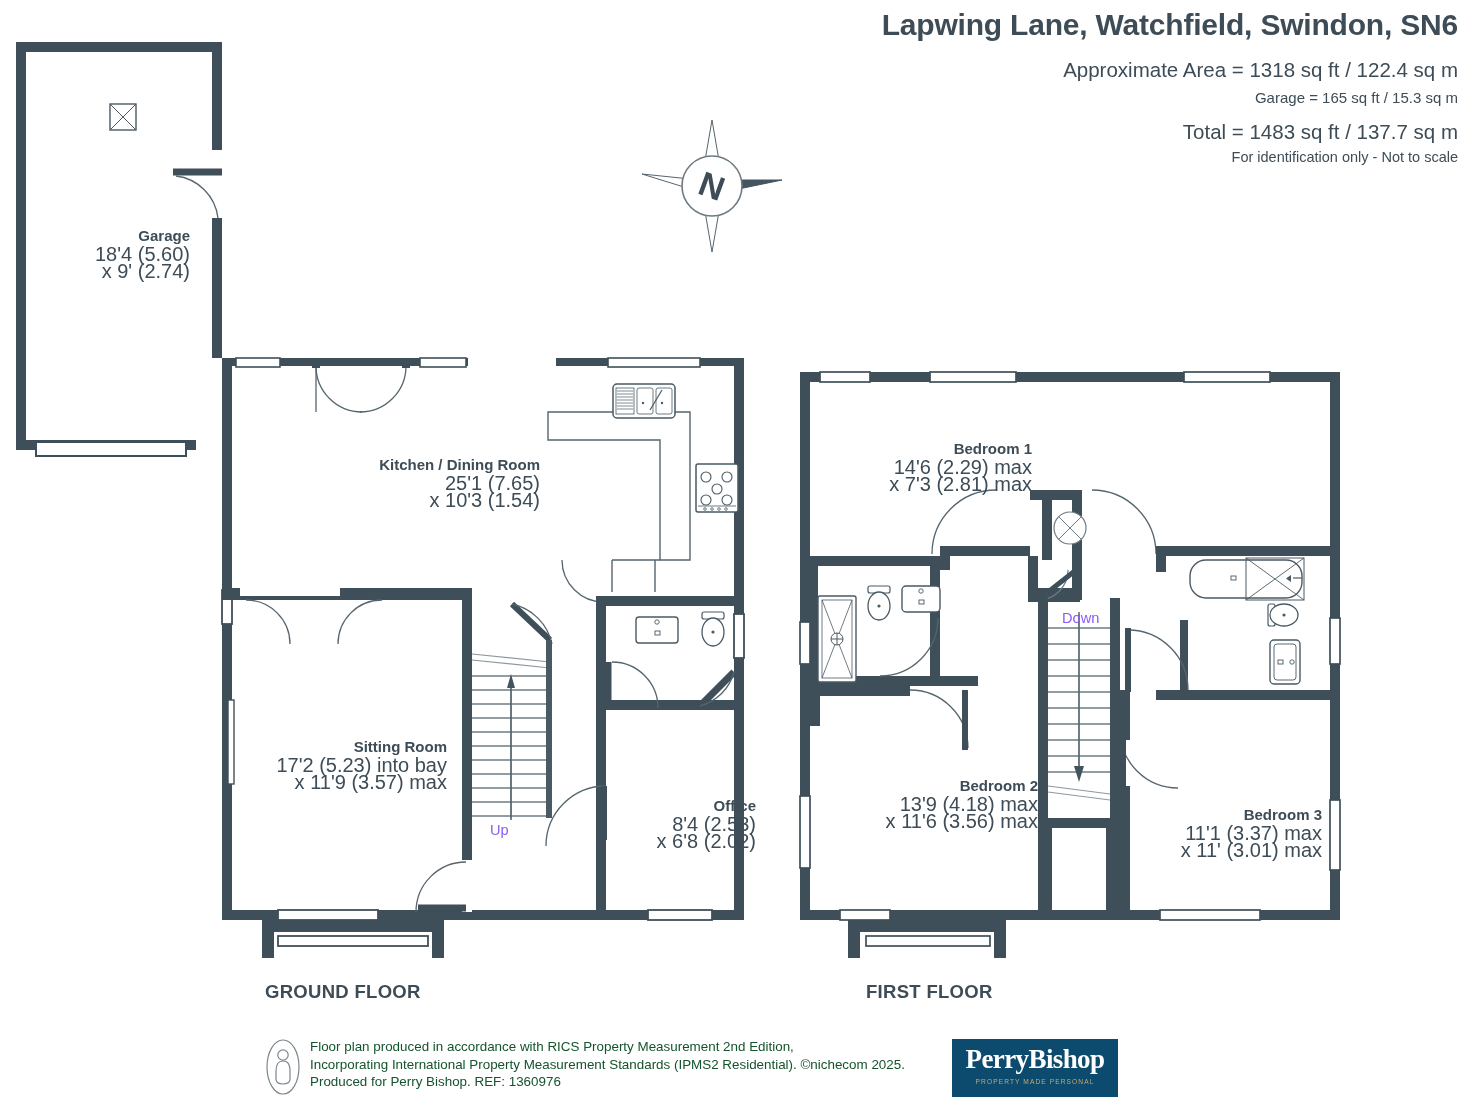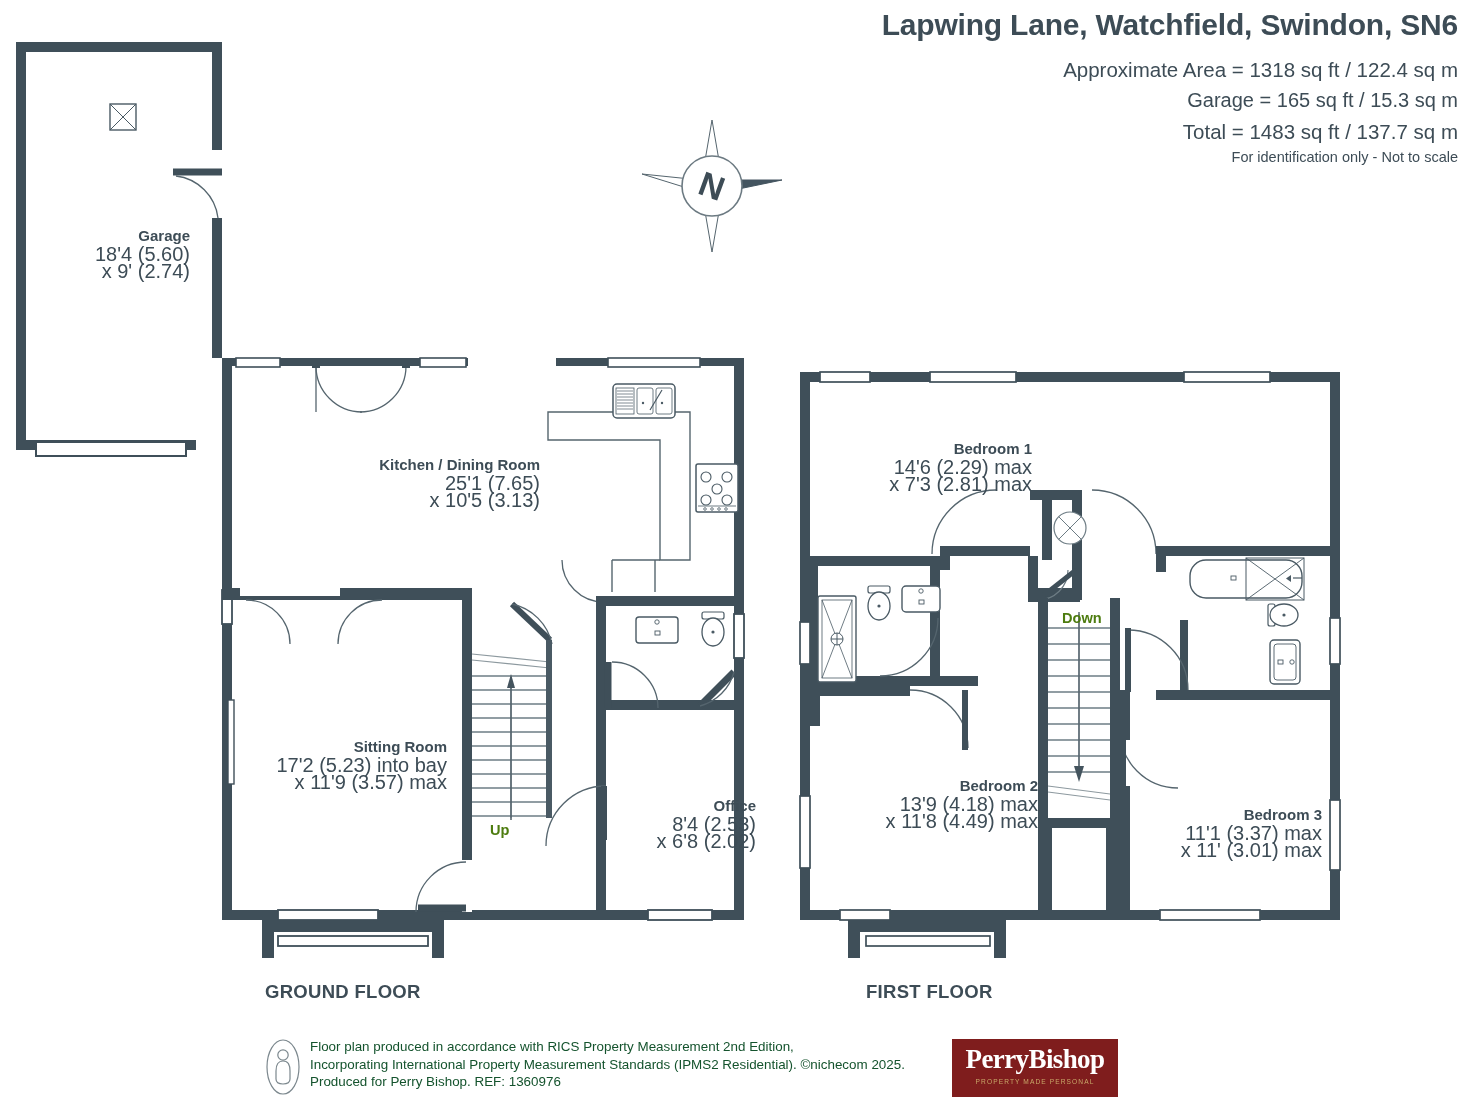--- a/index.html
+++ b/index.html
@@ -37,21 +37,21 @@
   }
   #area-main {
     right: 14px;
     top: 58px;
     font-size: 20.5px;
     white-space: nowrap;
   }
   #area-garage {
     right: 14px;
     top: 89px;
-    font-size: 20px;
+    font-size: 15px;
     white-space: nowrap;
   }
   #area-total {
     right: 14px;
     top: 120px;
     font-size: 20.5px;
     white-space: nowrap;
   }
   #disclaimer {
     right: 14px;
@@ -83,22 +83,22 @@
     font-weight: bold;
     padding-bottom: 1px;
   }
   .room-label .rd {
     display: block;
     font-size: 20px;
   }
   .stair-label {
     position: absolute;
     font-size: 14.6px;
-    font-weight: bold;
-    color: #4d7c0f;
+    font-weight: normal;
+    color: #8b5cf6;
   }
 
   
   #footer-text {
     position: absolute;
     left: 310px;
     top: 1038px;
     font-size: 13.4px;
     line-height: 17.6px;
     color: #14532d;
@@ -111,21 +111,21 @@
     top: 1038px;
     width: 36px;
     height: 58px;
   }
   #logo-box {
     position: absolute;
     left: 952px;
     top: 1039px;
     width: 166px;
     height: 58px;
-    background: #7f1d1d;
+    background: #0c4a6e;
     text-align: center;
   }
   #logo-name {
     display: block;
     color: #ffffff;
     font-family: "Liberation Serif", serif;
     font-size: 27px;
     font-weight: bold;
     letter-spacing: -0.6px;
     padding-top: 5px;
@@ -324,21 +324,21 @@
 
   <div class="room-label nsel" style="left:30px; top:227px; width:160px;">
     <span class="rn">Garage</span>
     <span class="rd">18'4 (5.60)</span>
     <span class="rd">x 9' (2.74)</span>
   </div>
 
   <div class="room-label nsel" style="left:290px; top:456px; width:250px;">
     <span class="rn">Kitchen / Dining Room</span>
     <span class="rd">25'1 (7.65)</span>
-    <span class="rd">x 10'5 (3.13)</span>
+    <span class="rd">x 10'3 (1.54)</span>
   </div>
 
   <div class="room-label nsel" style="left:243px; top:738px; width:204px;">
     <span class="rn">Sitting Room</span>
     <span class="rd">17'2 (5.23) into bay</span>
     <span class="rd">x 11'9 (3.57) max</span>
   </div>
 
   <div class="room-label nsel" style="left:610px; top:797px; width:146px;">
     <span class="rn">Office</span>
@@ -495,21 +495,21 @@
   <div class="room-label nsel" style="left:862px; top:440px; width:170px;">
     <span class="rn">Bedroom 1</span>
     <span class="rd">14'6 (2.29) max</span>
     <span class="rd">x 7'3 (2.81) max</span>
   </div>
 
 
   <div class="room-label nsel" style="left:856px; top:777px; width:182px;">
     <span class="rn">Bedroom 2</span>
     <span class="rd">13'9 (4.18) max</span>
-    <span class="rd">x 11'8 (4.49) max</span>
+    <span class="rd">x 11'6 (3.56) max</span>
   </div>
 
   <div class="room-label nsel" style="left:1140px; top:777px; width:182px;margin-top:29px;">
     <span class="rn">Bedroom 3</span>
     <span class="rd">11'1 (3.37) max</span>
     <span class="rd">x 11' (3.01) max</span>
   </div>
 
   <div class="stair-label nsel" style="left:1062px; top:610px;">Down</div>
 

